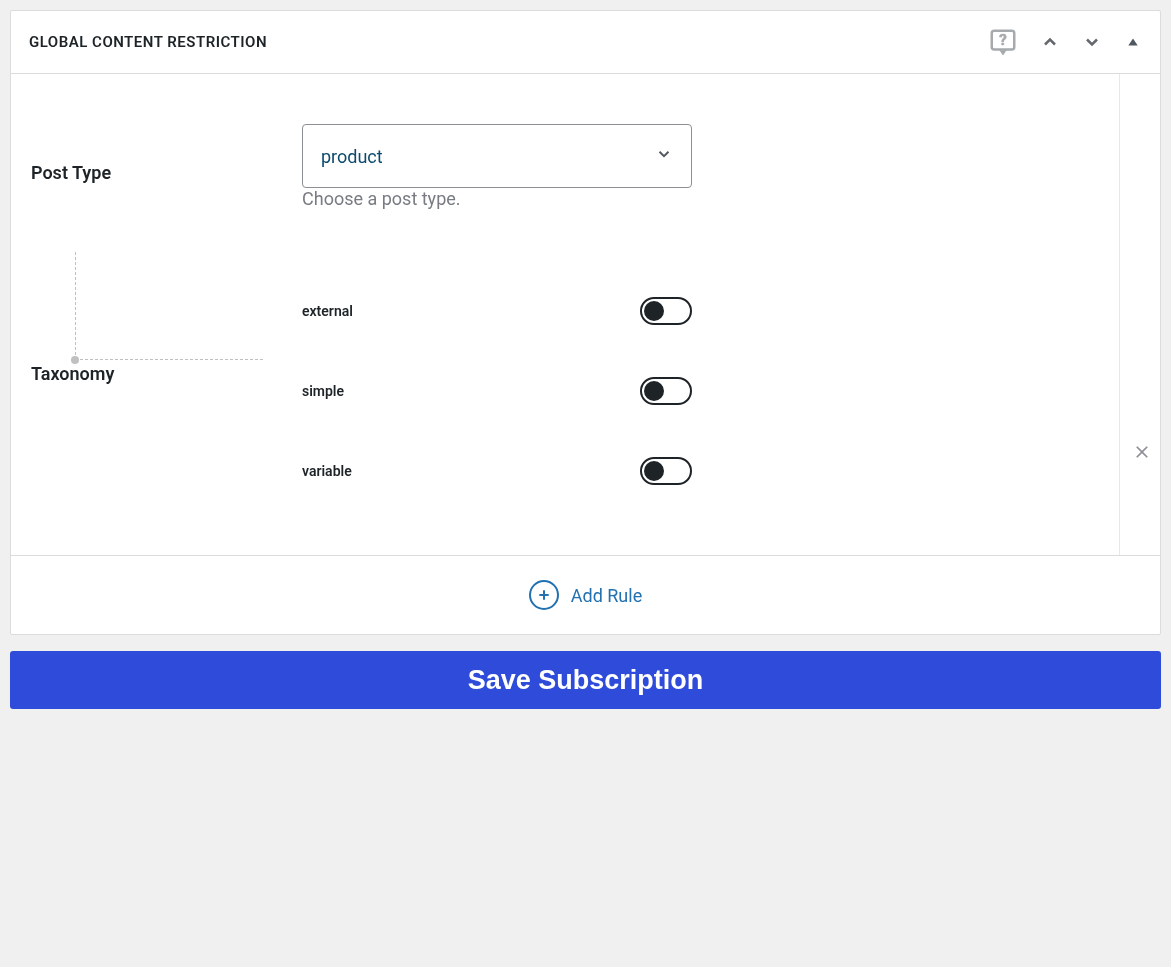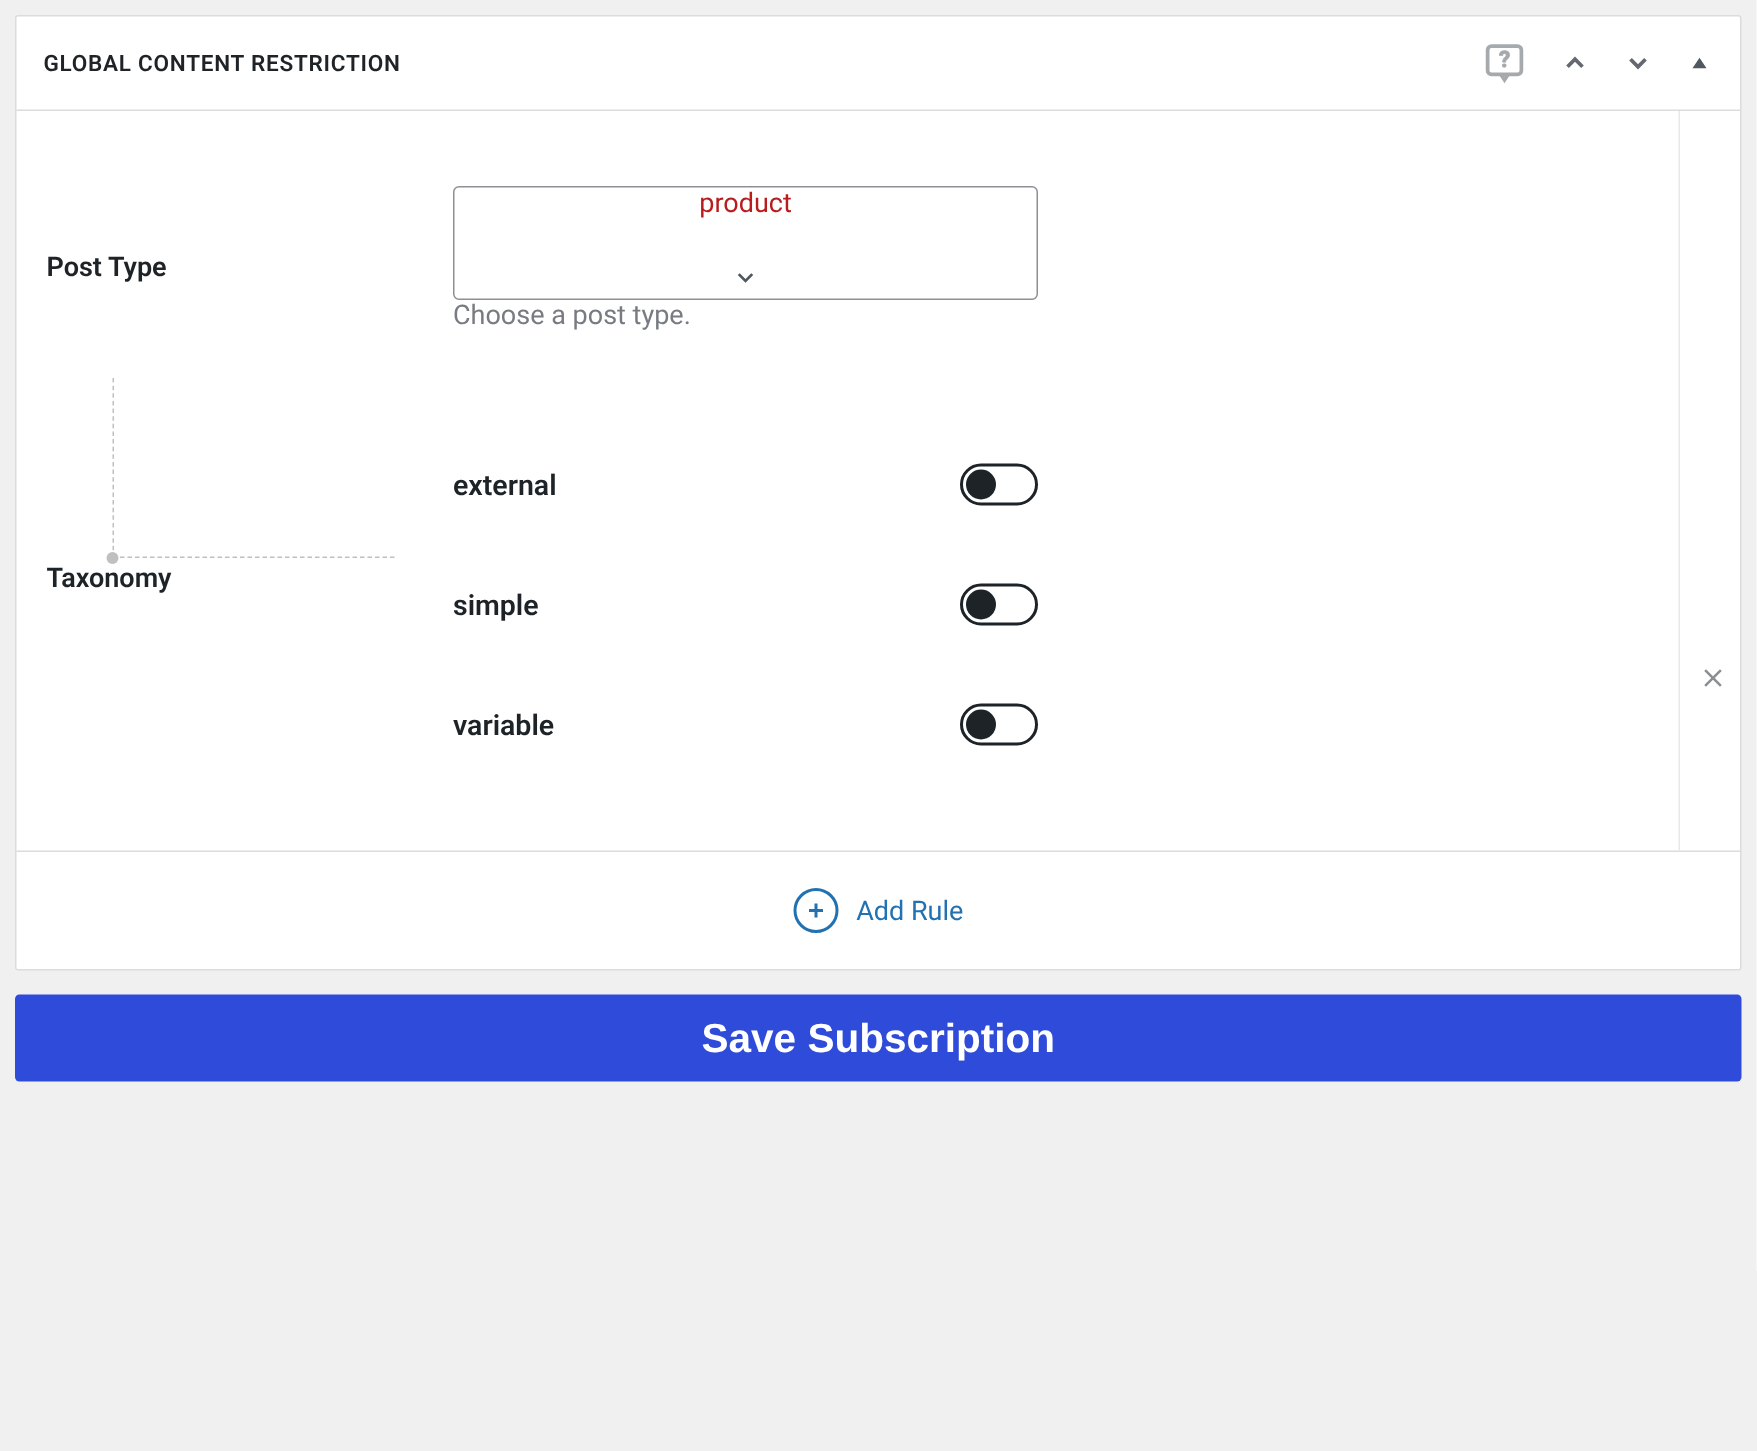--- a/index.html
+++ b/index.html
@@ -131,32 +131,31 @@
     }
     
     .select-wrap {
       display: flex;
       align-items: center;
       gap: 18px;
     }
     
     .select-field {
       width: 390px;
-      height: 76px;
+      height: 64px;
       padding: 0 18px;
       border: 1px solid #8c8f94;
       border-radius: 4px;
       font-size: 18px;
-      color: #b91c1c;
+      color: #0c4a6e;
       background: #fff;
       display: flex;
       align-items: center;
       justify-content: space-between;
       cursor: pointer;
-      flex-direction: column;
     }
     
     .select-caret {
       color: #50575e;
     }
     
     .field-help {
       font-size: 18px;
       color: #787c82;
     }
@@ -178,21 +177,21 @@
       align-items: center;
       justify-content: space-between;
       margin-bottom: 52px;
     }
     
     .toggle-row:last-child {
       margin-bottom: 0;
     }
     
     .toggle-label {
-      font-size: 19px;
+      font-size: 14px;
       font-weight: 600;
       color: #1d2327;
     }
     
     .toggle-switch {
       width: 52px;
       height: 28px;
       border-radius: 14px;
       border: 2px solid #1d2327;
       background: #fff;

